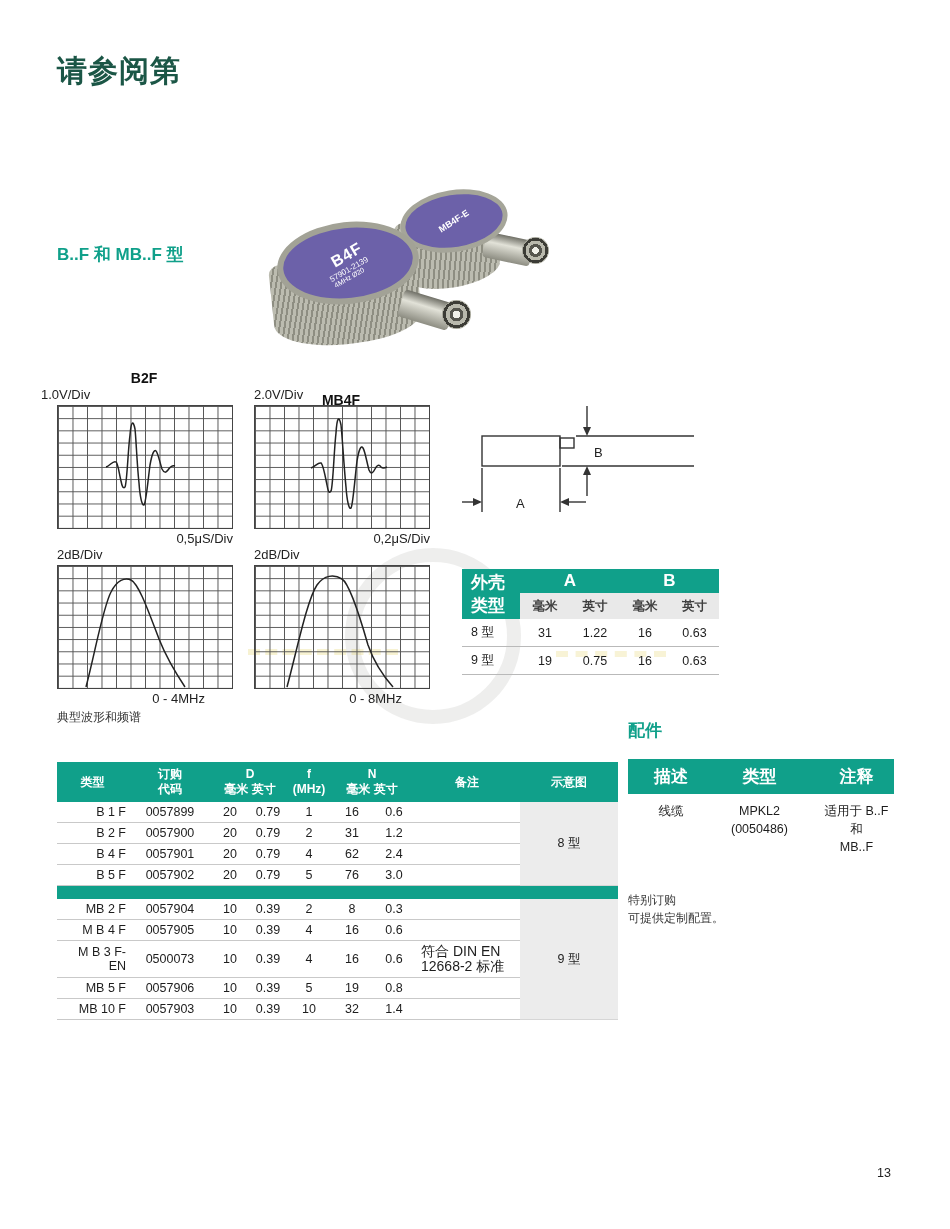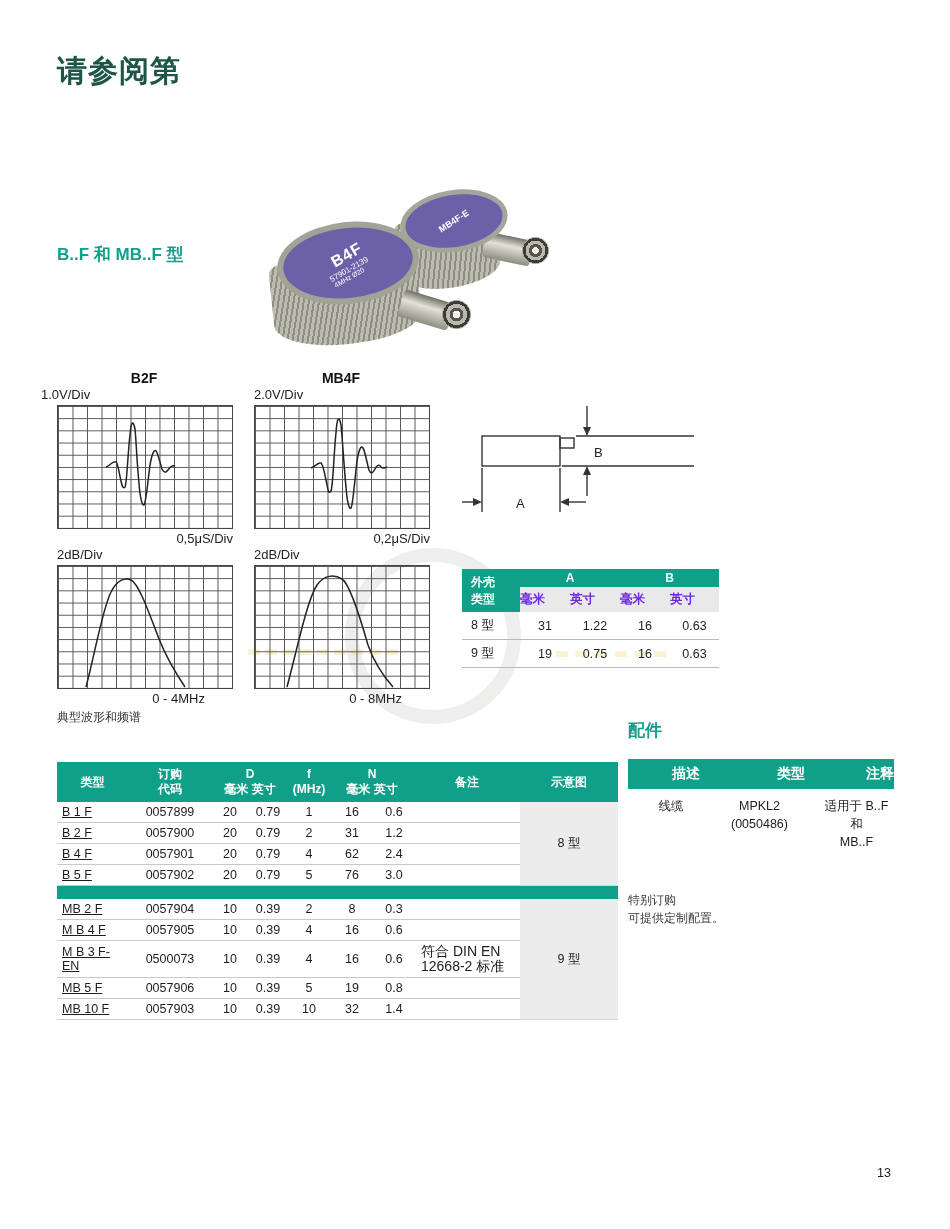--- a/index.html
+++ b/index.html
@@ -49,39 +49,39 @@
   .chart-box{position:absolute;width:176px;height:124px;}
   .caption{left:57px;top:709px;font-size:12px;color:#333;}
   
   .dim{left:462px;top:398px;}
   
   table{border-collapse:collapse;table-layout:fixed;}
   .teal{background:#10A08A;color:#fff;font-weight:bold;}
   
   .htab{left:462px;top:569px;}
   .htab table{width:257px;font-size:12.5px;}
-  .htab th{padding:2px 0;font-size:12px;text-align:center;}
+  .htab th{padding:2px 0;font-size:17px;text-align:center;}
   .htab th.lt{text-align:left;padding-left:9px;}
-  .htab .units td{background:#e9e9e9;font-weight:bold;color:#6d28d9;padding:4px 0;}
+  .htab .units td{background:#e9e9e9;font-weight:bold;color:#404040;text-align:center;padding:4px 0;}
   .htab tbody td{padding:5px 0;text-align:center;border-bottom:1px solid #b9b9b9;}
   .htab tbody td.lt{text-align:left;padding-left:9px;}
   
   .mtab{left:57px;top:762px;}
   .mtab table{width:561px;font-size:12.5px;}
   .mtab thead th{padding:5px 2px;font-size:12px;line-height:15px;text-align:center;vertical-align:middle;}
   .mtab tbody td{padding:3px 2px;height:14px;text-align:center;border-bottom:1px solid #c9c9c9;color:#1d1d1d;}
-  .mtab td.tp{text-align:left;padding-left:5px;text-decoration:underline;}
+  .mtab td.tp{text-align:right;padding-left:5px;}
   .mtab td.rm{text-align:left;padding-left:7px;font-size:14px;line-height:15px;}
   .mtab td.schem{background:#ececec;border-bottom:1px solid #d6d6d6;font-size:12.5px;}
   .mtab tr.sep td{background:#10A08A;height:13px;padding:0;border:none;}
   
   .acc-title{left:628px;top:719px;font-size:17px;font-weight:bold;color:#10A08A;}
   .atab{left:628px;top:759px;}
   .atab table{width:266px;font-size:12.5px;}
-  .atab th{padding:6px 0 6px 14px;text-align:right;font-size:14px;margin-top:21px;}
+  .atab th{padding:6px 0 6px 14px;text-align:center;font-size:17px;margin-top:21px;}
   .atab td{padding:8px 0 0 14px;vertical-align:top;line-height:18px;text-align:center;}
   
   .note{left:628px;font-size:12px;line-height:18px;color:#3a3a3a;}
   .note.green{color:#10A08A;}
   .pageno{left:877px;top:1166px;font-size:12.5px;color:#222;}
 </style>
 </head>
 <body>
 
 <div class="page">
@@ -110,21 +110,21 @@
       <div class="p-tip"></div>
       <div class="p-cap">
         <span class="l1">B4F</span>
         <span class="l2">57901-2139</span>
         <span class="l3">4MHz Ø20</span>
       </div>
     </div>
   </div>
 
   <div class="z chart-title" style="left:57px;top:370px;">B2F</div>
-  <div class="z chart-title" style="left:254px;top:370px;">MB4F</div>
+  <div class="z chart-title" style="left:254px;top:392px;">MB4F</div>
   <div class="z div-label" style="left:41px;top:387px;">1.0V/Div</div>
   <div class="z div-label" style="left:254px;top:387px;">2.0V/Div</div>
 
   <div class="chart-box z" style="left:57px;top:405px;">
     <div class="grid"></div>
     <svg class="curve" width="176" height="124" viewBox="0 0 176 124">
       <path d="M49 62 C53 61 56 55 59 57 C61 58 62 68 64 76 C65 81 66 84 68 82 C70 78 71 45 73 30 C74 17 76 14 78 24 C79 32 80 60 82 78 C83 92 85 101 87 100 C89 98 91 75 93 60 C95 49 97 44 99 46 C101 48 103 58 105 64 C107 68 109 68 111 65 C113 62 115 60 118 61" fill="none" stroke="#222" stroke-width="1.5"></path>
     </svg>
   </div>
   <div class="chart-box z" style="left:254px;top:405px;">

